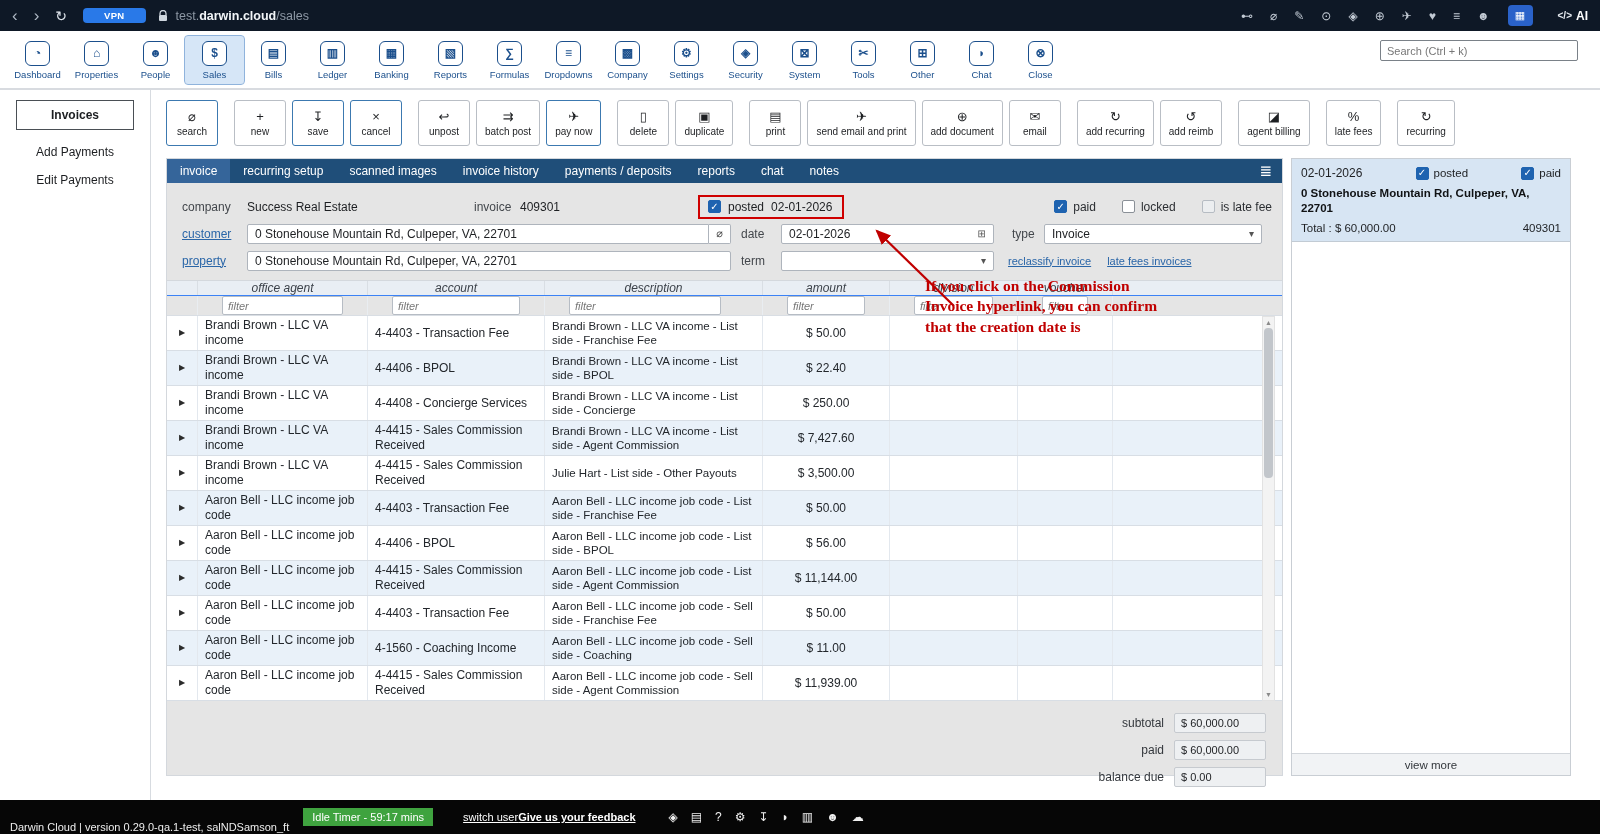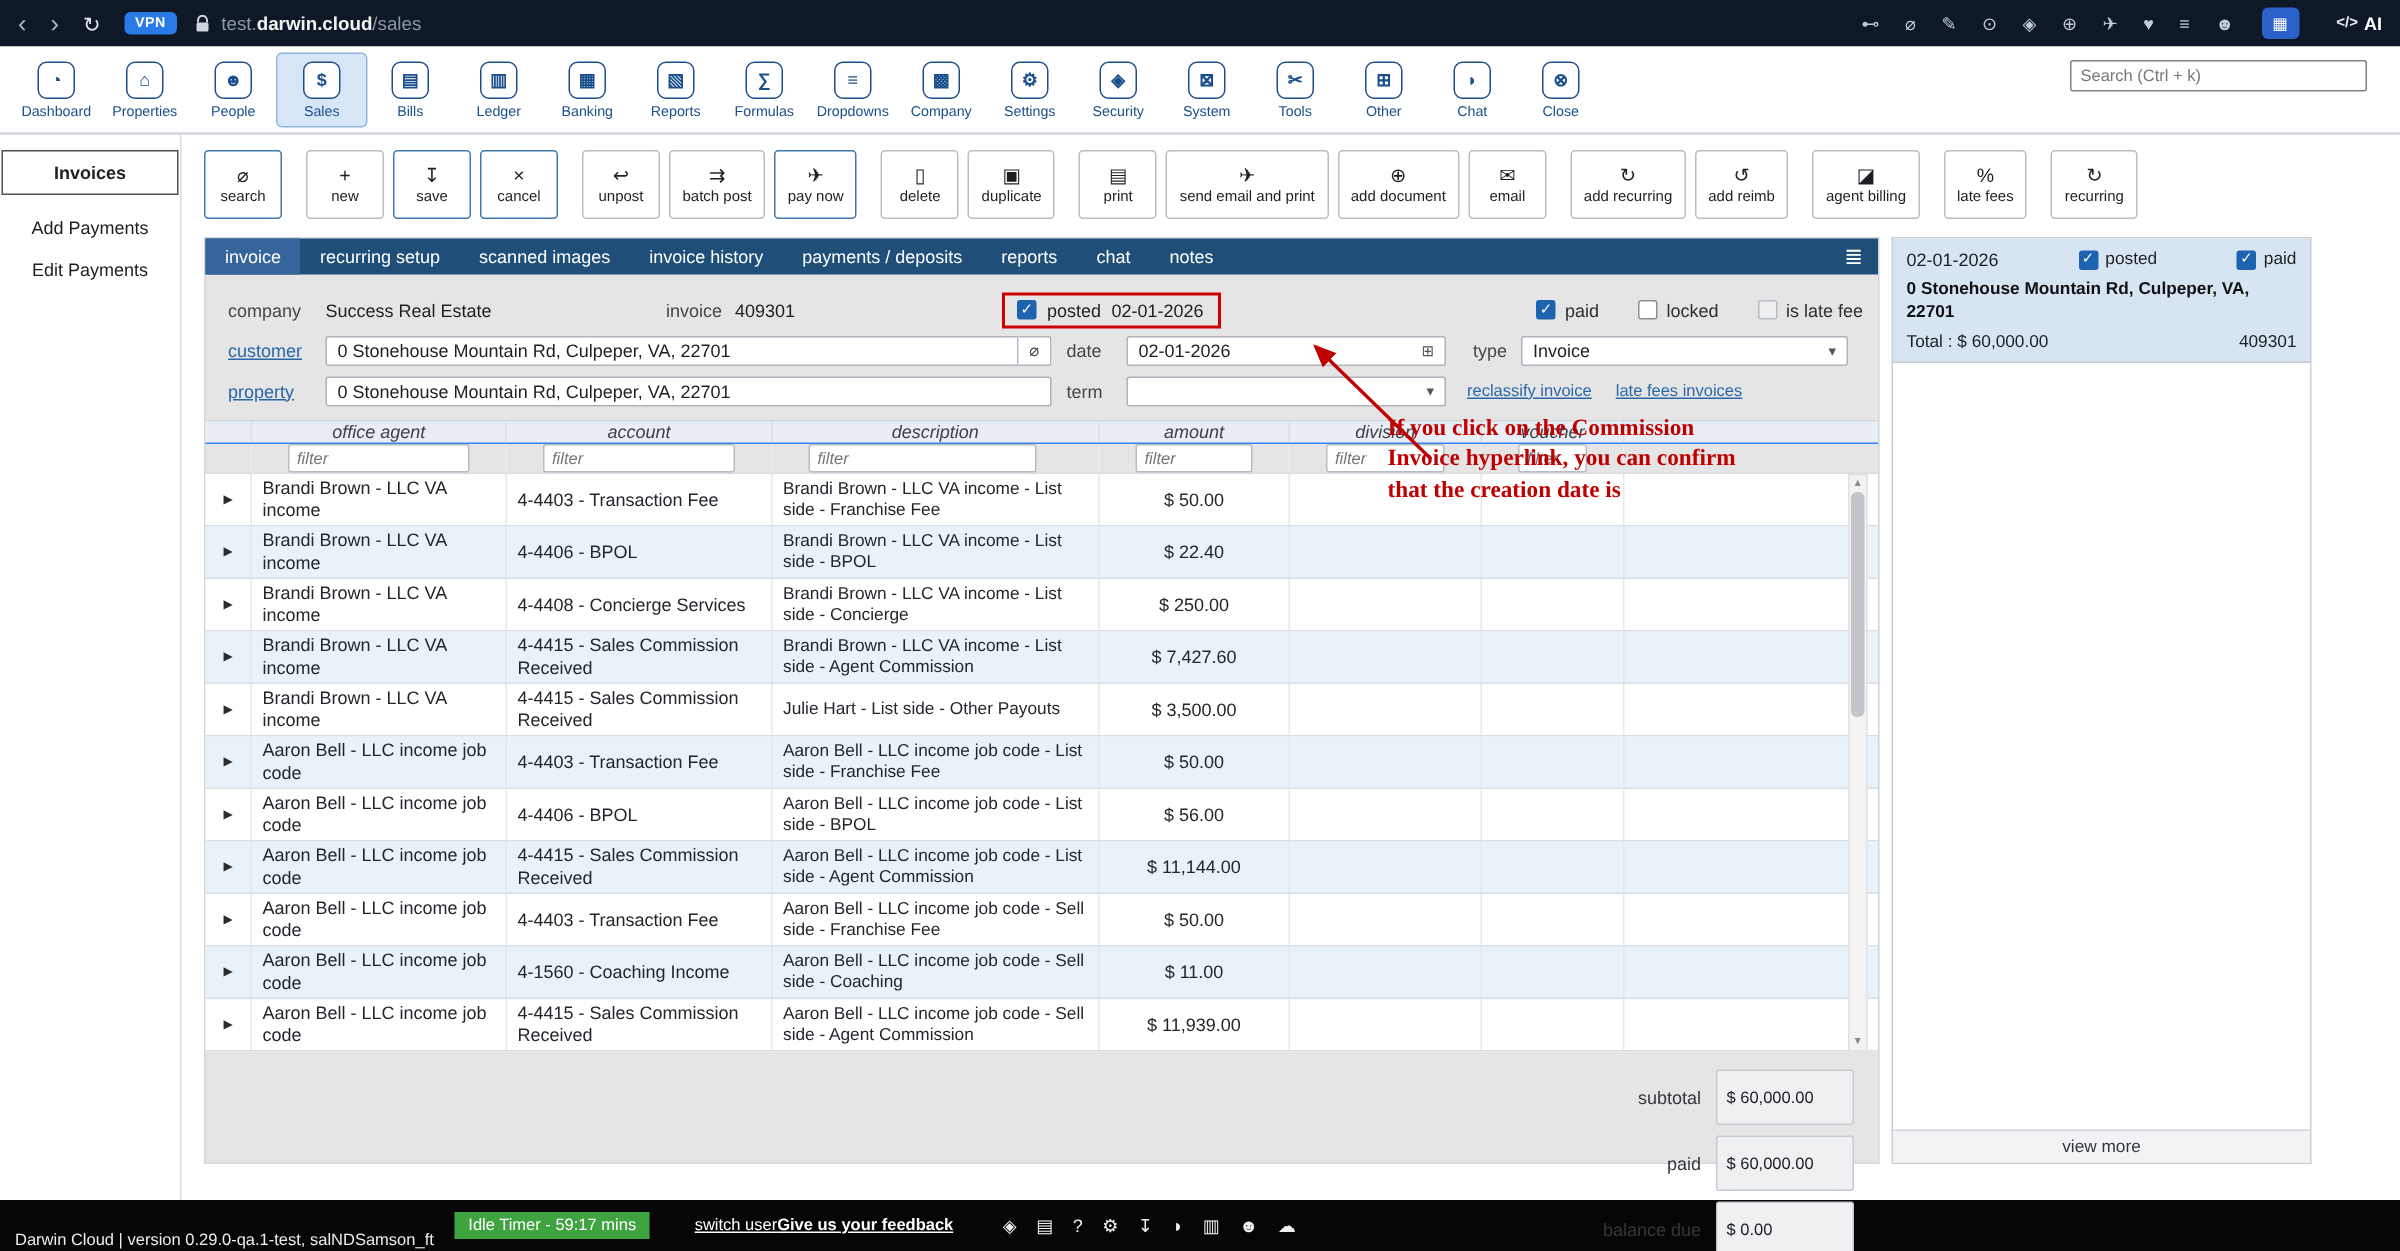--- a/index.html
+++ b/index.html
@@ -4,21 +4,21 @@
 <style>
 *{margin:0;padding:0;box-sizing:border-box;}
 html,body{width:1600px;height:834px;overflow:hidden;}
 body{font-family:"Liberation Sans",sans-serif;background:#fff;font-size:12px;color:#222;}
 .page{position:relative;width:1600px;height:834px;display:flex;flex-direction:column;background:#fff;}
 
 
 .browser-bar{flex:0 0 31px;background:#0e1826;display:flex;align-items:center;padding:0 12px;color:#cfd6de;}
 .nav-ic{font-size:17px;line-height:1;color:#aeb8c4;margin-right:16px;cursor:pointer;}
 .nav-ic.refresh{font-size:14px;color:#dfe5ec;}
-.vpn-badge{background:#2979e8;color:#fff;font-size:9.5px;font-weight:bold;padding:2px 7px;border-radius:4px;margin-right:12px;letter-spacing:.3px;}
+.vpn-badge{background:#2979e8;color:#fff;font-size:9.5px;font-weight:bold;padding:2px 21px;border-radius:4px;margin-right:12px;letter-spacing:.3px;}
 .lock-ic{margin-right:8px;display:inline-flex;align-items:center;}
 .url{font-size:12.5px;color:#8e98a5;white-space:nowrap;}
 .url .dom{color:#f2f5f8;font-weight:bold;}
 .b-spacer{flex:1;}
 .b-ic{font-size:12px;color:#c2cad4;margin-left:17px;cursor:pointer;line-height:1;}
 .ext-box{width:25px;height:21px;background:#2a62c9;border-radius:4px;color:#fff;display:flex;align-items:center;justify-content:center;font-size:11px;margin-left:18px;cursor:pointer;}
 .ai-group{display:flex;align-items:center;margin-left:14px;border-left:1px solid #37425200;padding-left:10px;color:#fff;font-size:12px;font-weight:bold;gap:4px;cursor:pointer;}
 .ai-code{font-size:10px;font-weight:bold;color:#e8edf3;}
 
 
@@ -27,21 +27,21 @@
 .tb-item{width:59px;display:flex;flex-direction:column;align-items:center;gap:3px;padding:5px 2px 4px;cursor:pointer;border-radius:3px;}
 .tb-item.selected{background:#d6e6f7;outline:1px solid #8fb3dc;}
 .tb-iconbox{width:25px;height:25px;border:1.6px solid #1b4f8c;border-radius:6px;color:#1b4f8c;display:flex;align-items:center;justify-content:center;font-size:12px;font-weight:bold;background:#fff;}
 .tb-label{font-size:9.5px;color:#1b4f8c;white-space:nowrap;}
 .tb-search{margin-left:auto;margin-right:14px;align-self:flex-start;margin-top:9px;}
 .tb-search input{width:198px;height:21px;border:1px solid #7a8188;border-radius:2px;font-size:11px;padding:0 6px;font-family:inherit;}
 input::placeholder{color:#777;}
 
 
 .content{flex:1;display:flex;min-height:0;}
-.sidebar{width:121px;border-right:1px solid #d7dbe0;padding-top:10px;display:flex;flex-direction:column;align-items:center;background:#fff;}
+.sidebar{width:151px;border-right:1px solid #d7dbe0;padding-top:10px;display:flex;flex-direction:column;align-items:center;background:#fff;}
 .side-item{font-size:12px;color:#1c1e21;padding:7px 0;width:100%;text-align:center;cursor:pointer;}
 .side-item.active{border:1px solid #4a4f55;width:118px;font-weight:bold;margin-bottom:8px;background:#fff;}
 .main{flex:1;display:flex;flex-direction:column;padding-left:15px;position:relative;min-width:0;}
 
 
 .action-bar{display:flex;align-items:flex-start;margin:10px 0 12px 0;gap:6px;}
 .act-btn{min-width:52px;height:46px;background:#fff;border:1px solid #b9bec5;border-radius:3px;display:flex;flex-direction:column;align-items:center;justify-content:center;gap:3px;padding:3px 8px;cursor:pointer;font-family:inherit;}
 .act-btn.accent{border:1.5px solid #3c79b0;}
 .act-btn.gap{margin-left:10px;}
 .act-ic{font-size:13px;color:#1d1f22;line-height:1;}
@@ -101,21 +101,21 @@
 .cell.amount{justify-content:center;}
 .vscroll{position:absolute;top:0;right:7px;width:13px;height:100%;background:#f3f3f3;border:1px solid #e2e2e2;display:flex;flex-direction:column;align-items:center;}
 .vs-arrow{font-size:7px;color:#8a8a8a;margin:2px 0;cursor:pointer;}
 .vs-thumb{width:9px;background:#c2c6cb;border-radius:4px;height:150px;cursor:grab;}
 .vs-fill{flex:1;}
 
 
 .totals{margin:12px 16px 0 0;display:flex;flex-direction:column;gap:7px;align-items:flex-end;}
 .t-row{display:flex;align-items:center;gap:10px;}
 .t-label{font-size:12px;color:#33373c;}
-.t-box{width:92px;height:37px;background:#eef0f2;border:1px solid #c6cacf;border-radius:2px;font-size:11px;display:flex;align-items:center;padding:0 6px;color:#1d1f22;}
+.t-box{width:92px;height:20px;background:#eef0f2;border:1px solid #c6cacf;border-radius:2px;font-size:11px;display:flex;align-items:center;padding:0 6px;color:#1d1f22;}
 
 
 .right-panel{width:280px;margin-left:8px;border:1px solid #c9ced4;display:flex;flex-direction:column;background:#fff;}
 .rp-card{background:#d7e5f3;padding:7px 9px;display:flex;flex-direction:column;gap:6px;border-bottom:1px solid #c2cbd4;cursor:pointer;}
 .rp-line1{display:flex;align-items:center;justify-content:space-between;font-size:12px;color:#1d1f22;}
 .rp-chk{display:flex;align-items:center;gap:5px;font-size:11.5px;}
 .rp-addr{font-weight:bold;font-size:11.5px;color:#101214;line-height:1.3;}
 .rp-line3{display:flex;justify-content:space-between;font-size:11.5px;color:#1d1f22;}
 .rp-spacer{flex:1;}
 .view-more{height:22px;background:#f1f3f5;border-top:1px solid #d2d6db;display:flex;align-items:center;justify-content:center;font-size:11.5px;color:#33373c;cursor:pointer;}

